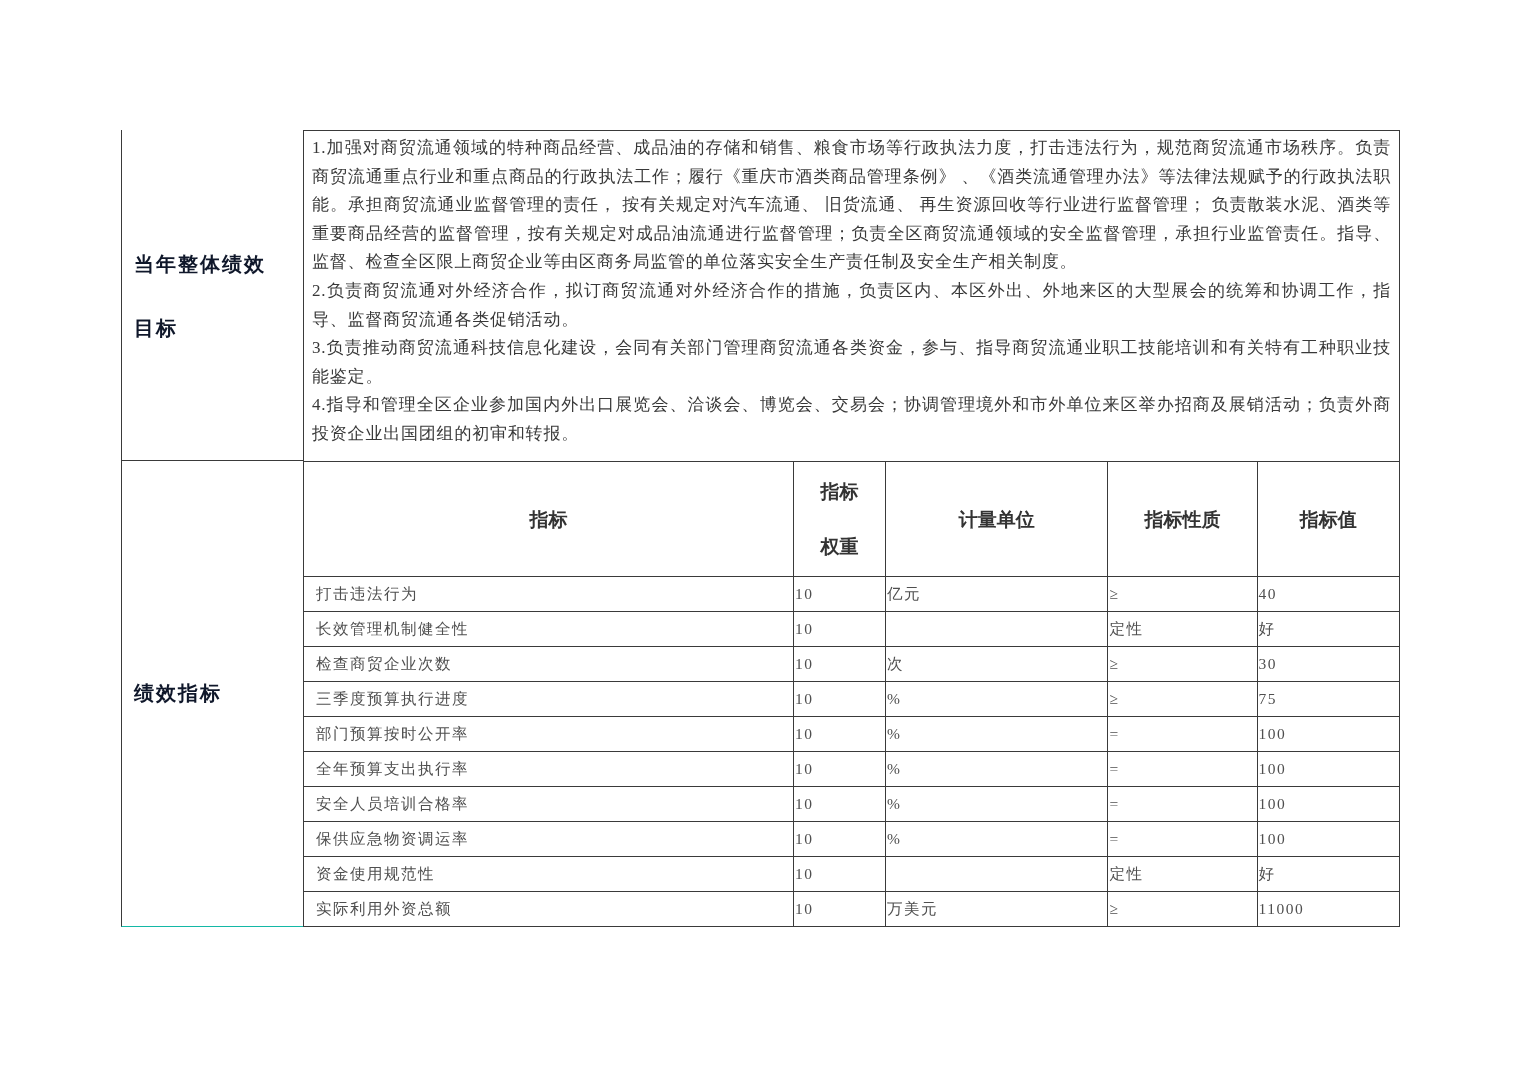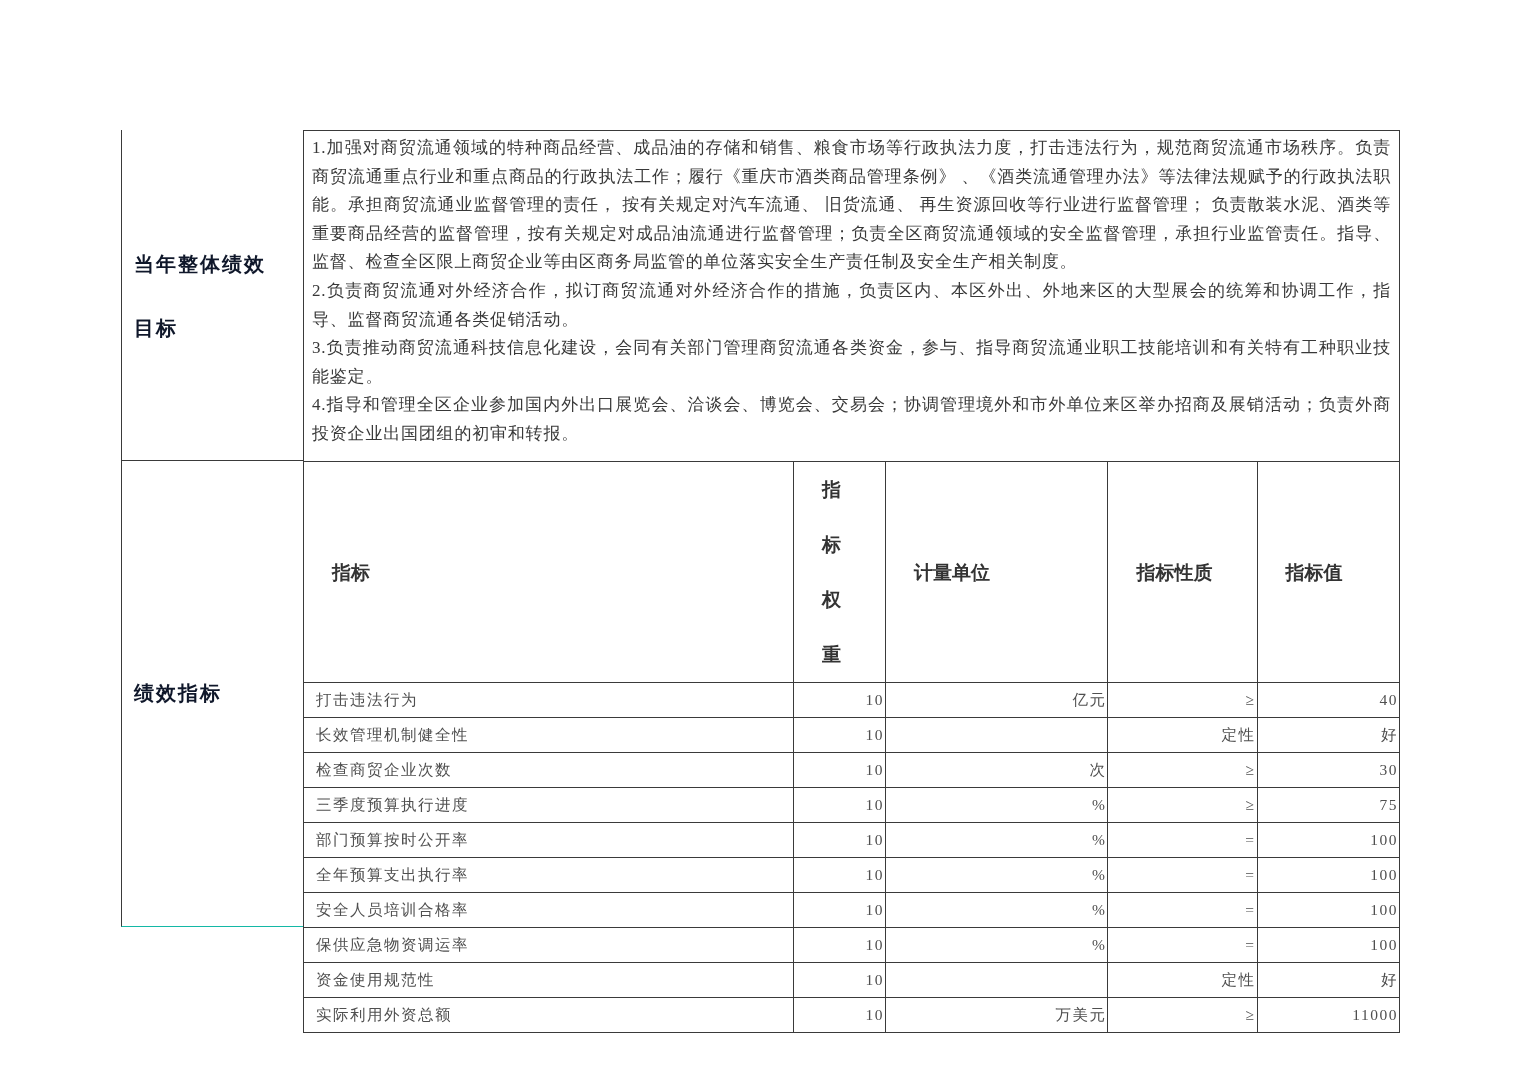--- a/index.html
+++ b/index.html
@@ -86,35 +86,35 @@
   }
   table.ind-table th, table.ind-table td {
     border: 1px solid #3a3a3a;
     box-sizing: border-box;
     overflow: hidden;
   }
   table.ind-table th {
     font-weight: bold;
     font-size: 19px;
     color: #333333;
-    text-align: left;
+    text-align: center;
     vertical-align: middle;
     line-height: 55px;
-    padding: 0 28px;
+    padding: 0 18px;
     height: 115px;
   }
   table.ind-table td {
     font-size: 15.5px;
     color: #4f4f4f;
     height: 35px;
     vertical-align: middle;
     letter-spacing: 1.5px;
   }
   td.c-name { text-align: left; padding-left: 12px; }
-  td.c-mid  { text-align: right; }
+  td.c-mid  { text-align: left; }
   th.h-weight { word-break: break-all; }
 </style>
 </head>
 <body>
 
 <div class="doc-table">
 
   <div class="row row-goal">
     <div class="label-cell goal" style="position:relative;">
       <div class="label-text wrap2">当年整体绩效目标</div>

